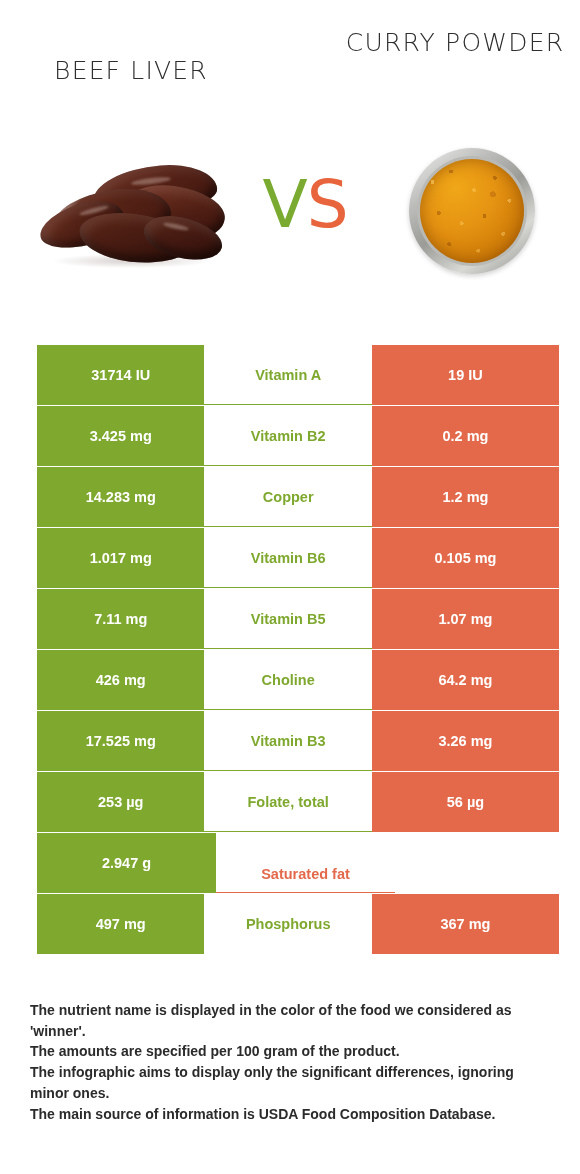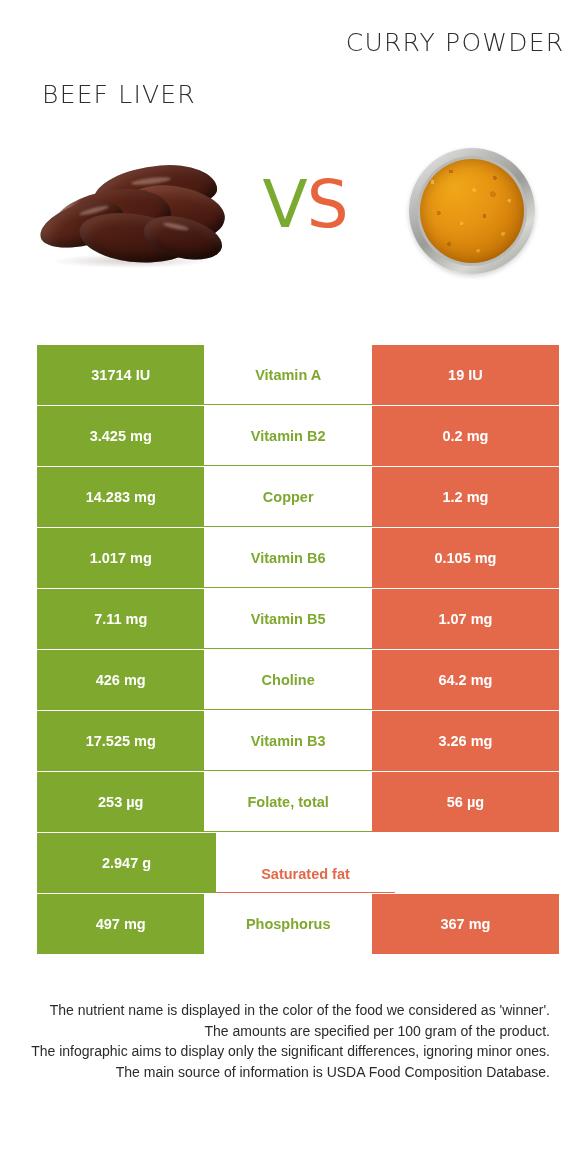--- a/index.html
+++ b/index.html
@@ -30,24 +30,23 @@
     font-family: "DejaVu Sans", "Liberation Sans", sans-serif;
     font-weight: 300;
     font-size: 25px;
     letter-spacing: 1.2px;
     line-height: 1.28;
     color: #2e2e2e;
     text-transform: uppercase;
     -webkit-font-smoothing: antialiased;
   }
   .title-left {
-    left: 4px;
+    left: 16px;
     width: 230px;
     top: 55px;
-    margin-top: 24px;
   }
   .title-right {
     left: 340px;
     width: 230px;
     top: 27px;
   }
 
   
   .hero {
     position: absolute;
@@ -240,24 +239,25 @@
   }
   .nutrient-green  { color: #7EA82E; }
   .nutrient-orange { color: #E3694A; }
 
   
   .footer {
     position: absolute;
     left: 30px;
     top: 1000px;
     width: 520px;
-    text-align: right;
+    text-align: left;
     font-size: 14px;
     line-height: 1.48;
     color: #2b2b2b;
+    font-weight: bold;
   }
   .footer-line { display: block; }
 </style>
 </head>
 <body>
 
 <div class="titles">
   <div class="food-title title-left">Beef Liver</div>
   <div class="food-title title-right">Curry Powder</div>
 </div>

